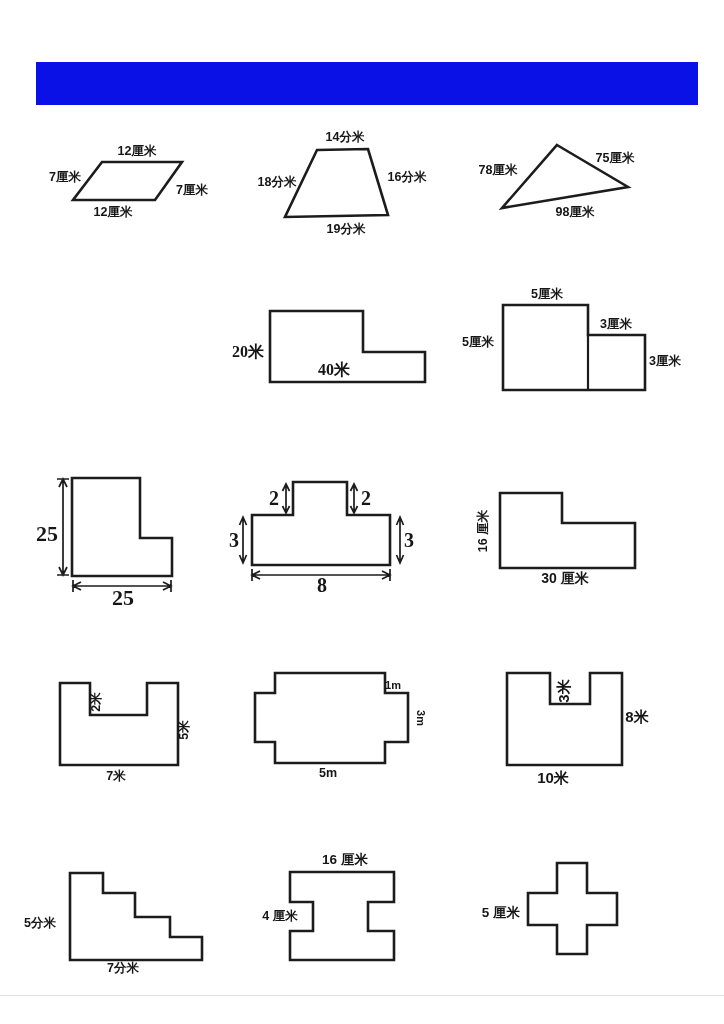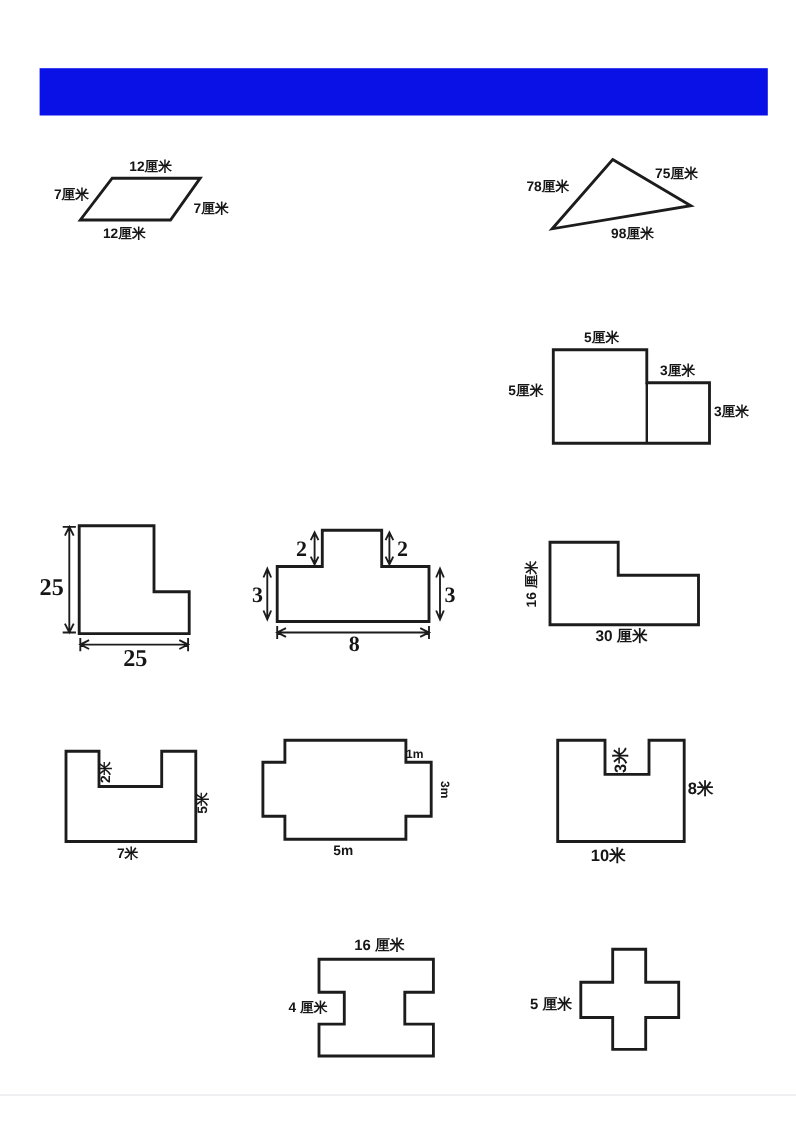--- a/index.html
+++ b/index.html
@@ -29,33 +29,49 @@
   <div class="cell" style="left:40px;top:135px;width:210px;height:100px">
     <svg width="210" height="100" viewBox="0 0 210 100">
       <path class="outline" d="M62,27 L142,27 L115,65 L33,65 Z"></path>
       <text class="lbl" text-anchor="middle" x="97" y="20">12厘米</text>
       <text class="lbl" text-anchor="middle" x="25" y="46">7厘米</text>
       <text class="lbl" text-anchor="middle" x="152" y="59">7厘米</text>
       <text class="lbl" text-anchor="middle" x="73" y="81">12厘米</text>
     </svg>
   </div>
 
+  <div class="cell" style="left:250px;top:125px;width:200px;height:115px">
+    <svg width="200" height="115" viewBox="0 0 200 115">
+      <path class="outline" d="M67,25 L118,24 L138,90 L35,92 Z"></path>
+      <text class="lbl" text-anchor="middle" x="95" y="16">14分米</text>
+      <text class="lbl" text-anchor="middle" x="27" y="61">18分米</text>
+      <text class="lbl" text-anchor="middle" x="157" y="56">16分米</text>
+      <text class="lbl" text-anchor="middle" x="96" y="108">19分米</text>
+    </svg>
+  </div>
 
   <div class="cell" style="left:460px;top:130px;width:230px;height:100px">
     <svg width="230" height="100" viewBox="0 0 230 100">
       <path class="outline" d="M97,15 L168,57 L42,78 Z"></path>
       <text class="lbl" text-anchor="middle" x="38" y="44">78厘米</text>
       <text class="lbl" text-anchor="middle" x="155" y="32">75厘米</text>
       <text class="lbl" text-anchor="middle" x="115" y="86">98厘米</text>
     </svg>
   </div>
 
 
+  <div class="cell" style="left:230px;top:295px;width:220px;height:100px">
+    <svg width="220" height="100" viewBox="0 0 220 100">
+      <path class="outline" d="M40,16 H133 V57 H195 V87 H40 Z"></path>
+      <text class="ser" text-anchor="middle" x="18" y="62">20米</text>
+      <text class="ser" text-anchor="middle" x="104" y="80">40米</text>
+    </svg>
+  </div>
 
-  <div class="cell" style="left:470px;top:293px;width:220px;height:120px">
+  <div class="cell" style="left:470px;top:280px;width:220px;height:120px">
     <svg width="220" height="120" viewBox="0 0 220 120">
       <path class="outline" d="M33,25 H118 V55 H175 V110 H33 Z"></path>
       <path class="divline" d="M118,55 V110"></path>
       <text class="lbl" text-anchor="middle" x="77" y="18">5厘米</text>
       <text class="lbl" text-anchor="middle" x="8" y="66">5厘米</text>
       <text class="lbl" text-anchor="middle" x="146" y="48">3厘米</text>
       <text class="lbl" text-anchor="middle" x="195" y="85">3厘米</text>
     </svg>
   </div>
 
@@ -95,38 +111,45 @@
 
   <div class="cell" style="left:30px;top:660px;width:200px;height:130px">
     <svg width="200" height="130" viewBox="0 0 200 130">
       <path class="outline" d="M30,23 H60 V55 H117 V23 H148 V105 H30 Z"></path>
       <text class="lbl" text-anchor="middle" x="70" y="42" transform="rotate(-90 70 42)">2米</text>
       <text class="lbl" text-anchor="middle" x="158" y="70" transform="rotate(-90 158 70)">5米</text>
       <text class="lbl" text-anchor="middle" x="86" y="120">7米</text>
     </svg>
   </div>
 
-  <div class="cell" style="left:224px;top:660px;width:200px;height:130px">
+  <div class="cell" style="left:240px;top:660px;width:200px;height:130px">
     <svg width="200" height="130" viewBox="0 0 200 130">
       <path class="outline" d="M35,13 H145 V33 H168 V82 H145 V103 H35 V82 H15 V33 H35 Z"></path>
       <text class="lbl-sm" text-anchor="middle" x="153" y="29">1m</text>
       <text class="lbl-sm" text-anchor="middle" x="177" y="58" transform="rotate(90 177 58)">3m</text>
       <text class="lbl" text-anchor="middle" x="88" y="117">5m</text>
     </svg>
   </div>
 
   <div class="cell" style="left:470px;top:655px;width:200px;height:135px">
     <svg width="200" height="135" viewBox="0 0 200 135">
       <path class="outline" d="M37,18 H80 V49 H120 V18 H152 V110 H37 Z"></path>
       <text class="lbl-md" text-anchor="middle" x="99" y="36" transform="rotate(-90 99 36)">3米</text>
       <text class="lbl-md" text-anchor="middle" x="167" y="67">8米</text>
       <text class="lbl-md" text-anchor="middle" x="83" y="128">10米</text>
     </svg>
   </div>
 
+  <div class="cell" style="left:20px;top:850px;width:220px;height:140px">
+    <svg width="220" height="140" viewBox="0 0 220 140">
+      <path class="outline" d="M50,23 H83 V43 H115 V67 H150 V87 H182 V110 H50 Z"></path>
+      <text class="lbl" text-anchor="middle" x="20" y="77">5分米</text>
+      <text class="lbl" text-anchor="middle" x="103" y="122">7分米</text>
+    </svg>
+  </div>
 
   <div class="cell" style="left:250px;top:845px;width:180px;height:140px">
     <svg width="180" height="140" viewBox="0 0 180 140">
       <path class="outline" d="M40,27 H144 V57 H118 V86 H144 V115 H40 V86 H63 V57 H40 Z"></path>
       <text class="lbl" text-anchor="middle" x="95" y="19" style="font-size:13.5px">16 厘米</text>
       <text class="lbl" text-anchor="middle" x="30" y="75">4 厘米</text>
     </svg>
   </div>
 
   <div class="cell" style="left:470px;top:850px;width:200px;height:130px">

